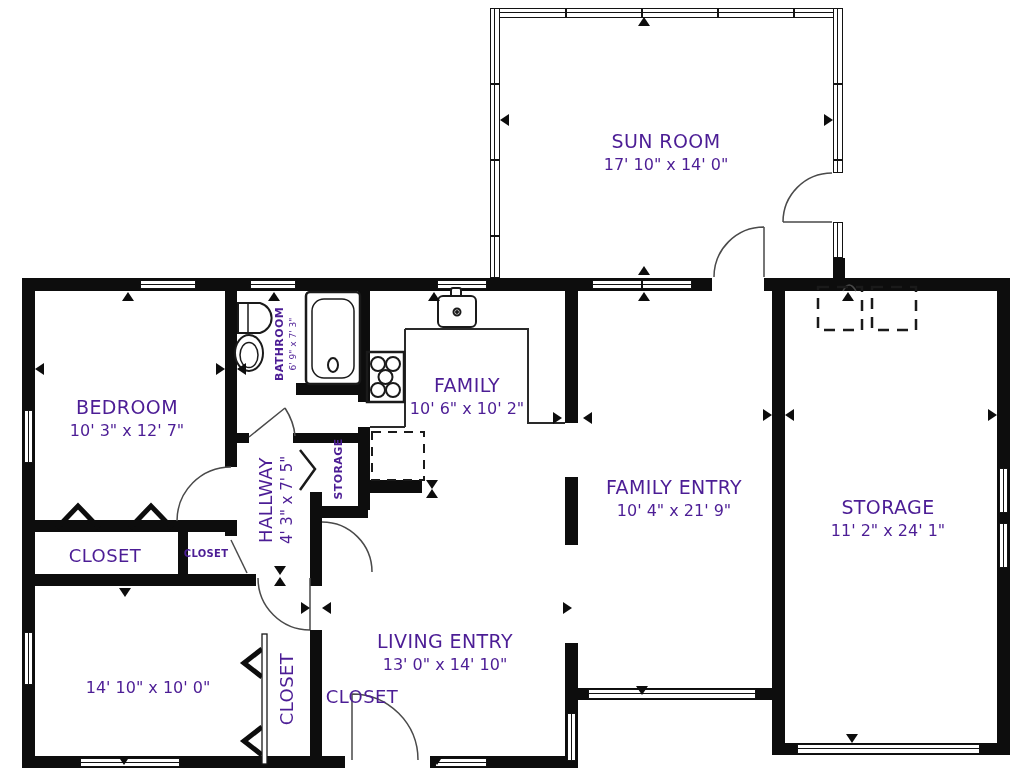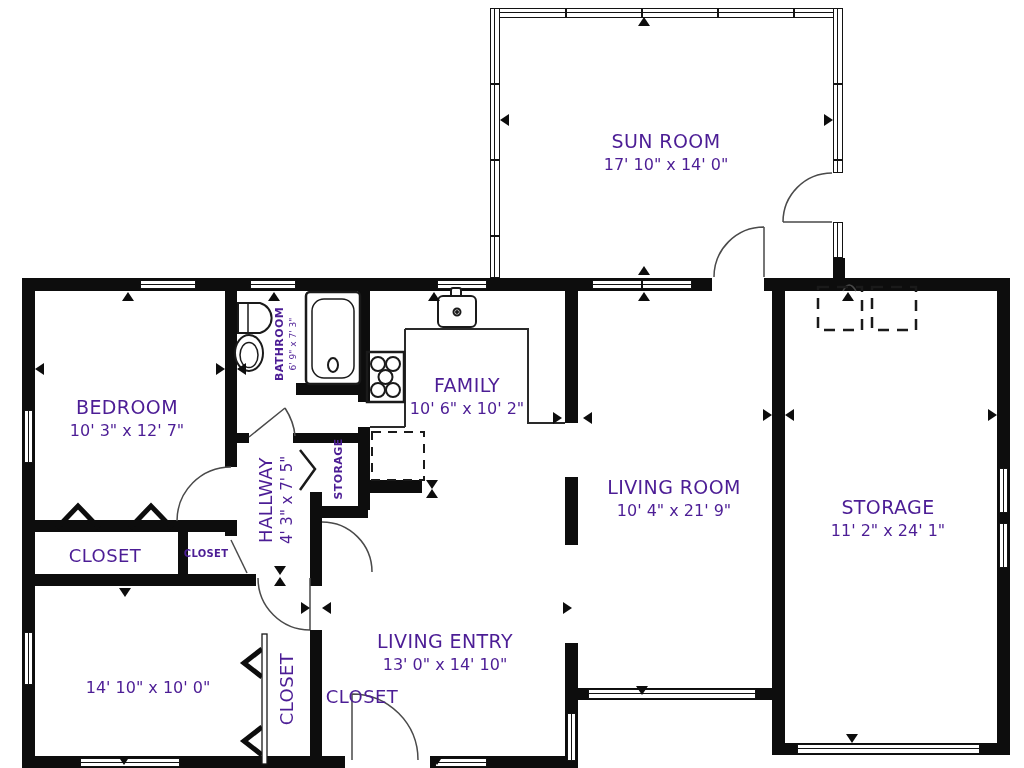--- a/index.html
+++ b/index.html
@@ -181,21 +181,21 @@
   </div>
   <div class="lbl" style="left:127px;top:419px">
     <div class="nm">BEDROOM</div>
     <div class="dm">10' 3" x 12' 7"</div>
   </div>
   <div class="lbl" style="left:467px;top:397px">
     <div class="nm">FAMILY</div>
     <div class="dm">10' 6" x 10' 2"</div>
   </div>
   <div class="lbl" style="left:674px;top:499px">
-    <div class="nm">LIVING ROOM</div>
+    <div class="nm">FAMILY ENTRY</div>
     <div class="dm">10' 4" x 21' 9"</div>
   </div>
   <div class="lbl" style="left:888px;top:519px">
     <div class="nm">STORAGE</div>
     <div class="dm">11' 2" x 24' 1"</div>
   </div>
   <div class="lbl" style="left:445px;top:653px">
     <div class="nm">LIVING ENTRY</div>
     <div class="dm">13' 0" x 14' 10"</div>
   </div>

